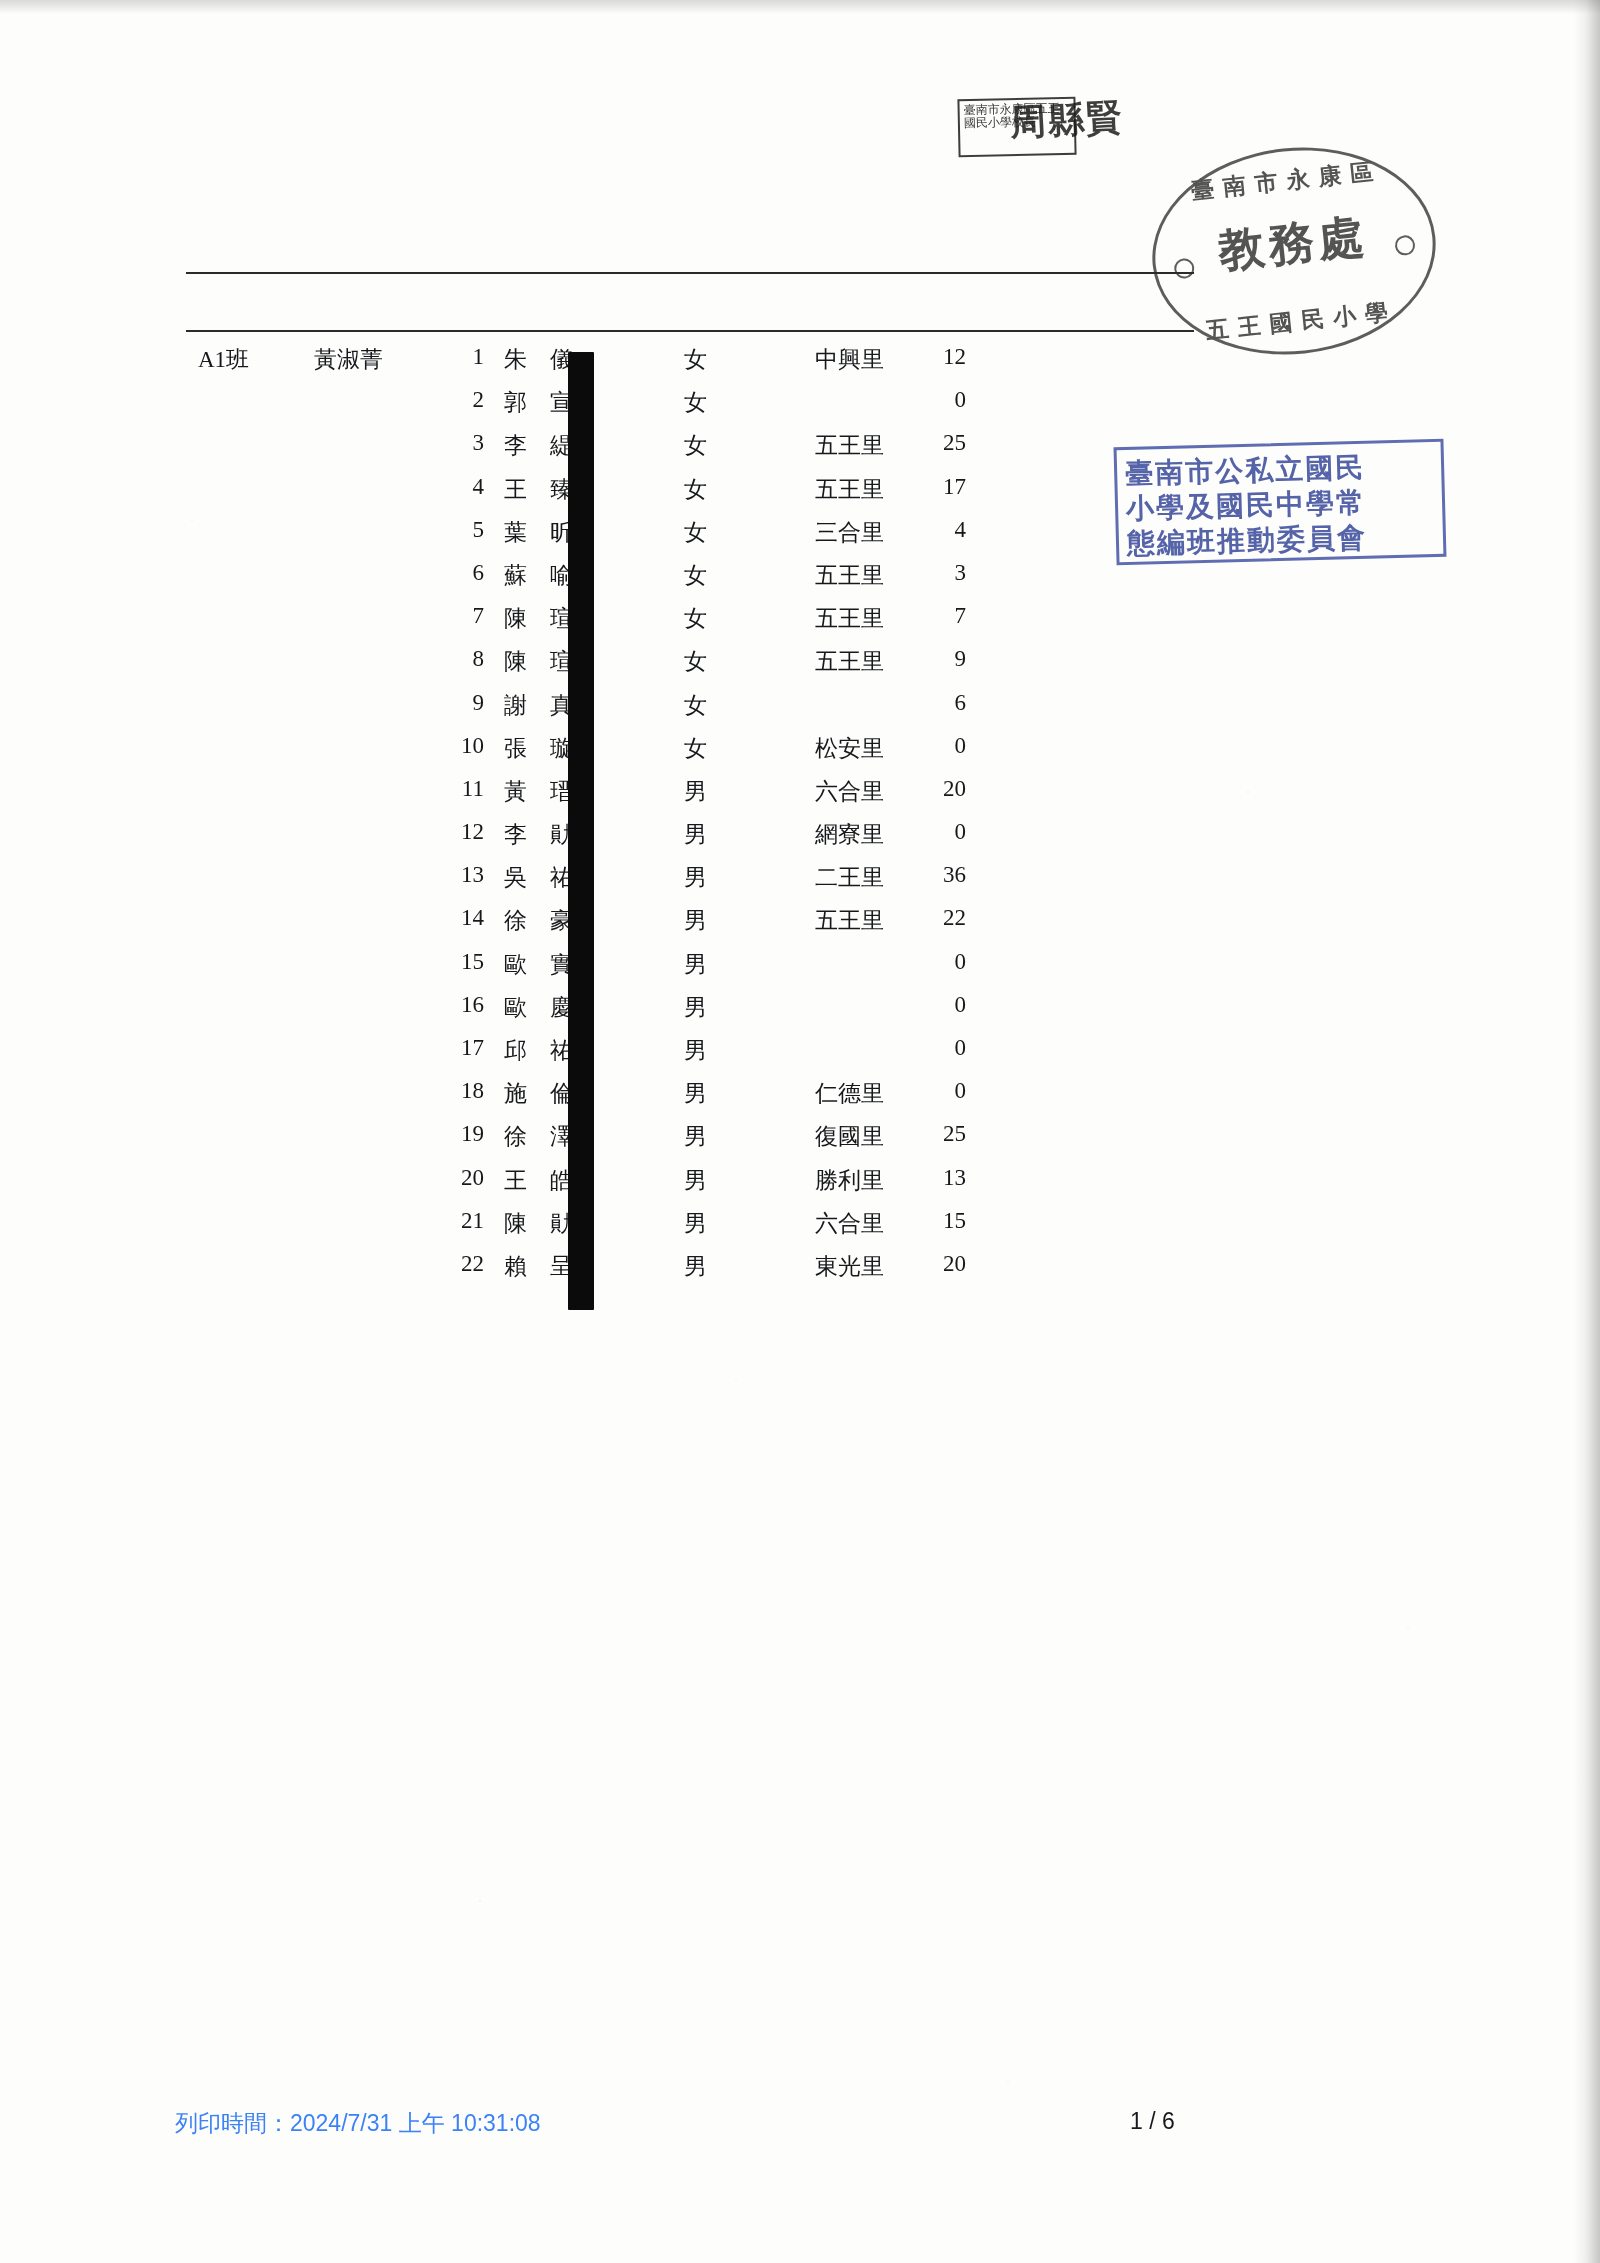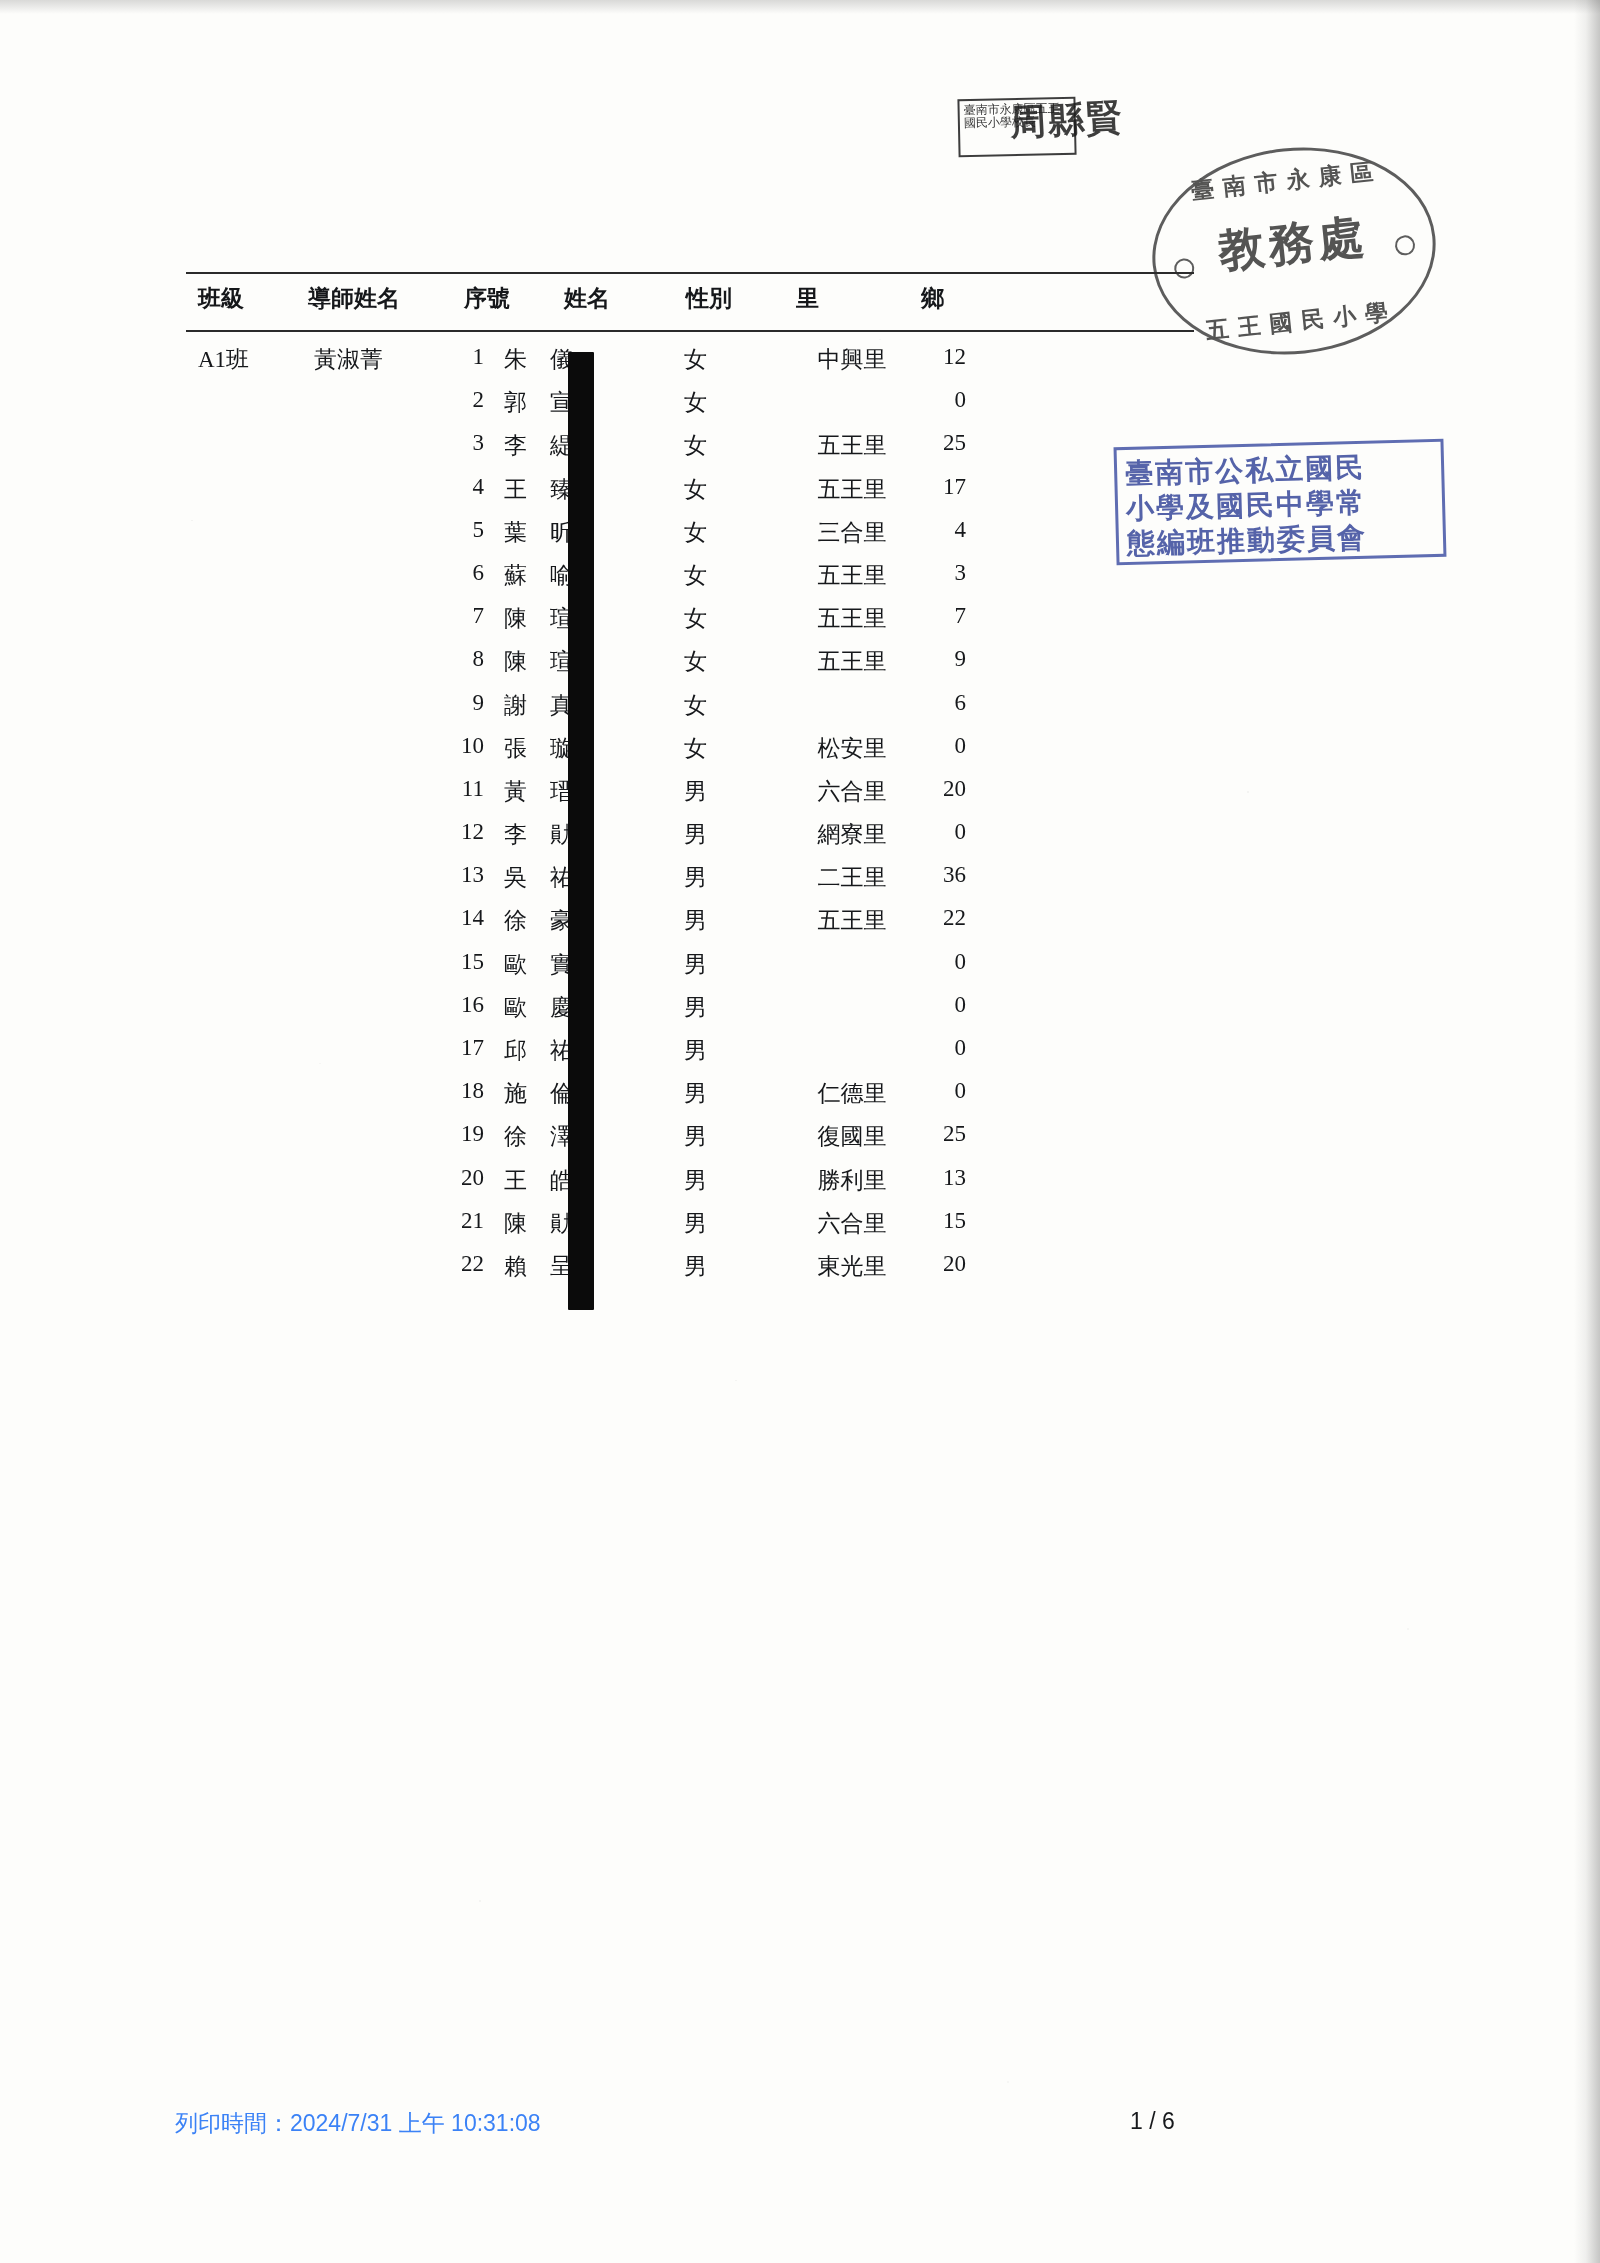--- a/index.html
+++ b/index.html
@@ -116,21 +116,21 @@
   .row > span {
     position: absolute;
     top: 6px;
     white-space: nowrap;
   }
   .c-class { left: 12px; }
   .c-teacher { left: 120px; margin-left: 8px; }
   .c-seq { left: 238px; width: 60px; text-align: right; }
   .c-name { left: 318px; text-align: right; }
   .c-gender { left: 498px; }
-  .c-li { left: 607px; width: 118px; text-align: center; }
+  .c-li { left: 580px; width: 118px; text-align: right; }
   .c-xiang { left: 710px; width: 70px; text-align: right; }
 
   
   .redaction {
     position: absolute;
     left: 568px;
     top: 352px;
     width: 26px;
     height: 958px;
     background: #0b0b0b;
@@ -276,29 +276,20 @@
 
   <div class="stamp-blue">
     <div>臺南市公私立國民</div>
     <div>小學及國民中學常</div>
     <div>態編班推動委員會</div>
   </div>
 
   <div class="rule top"></div>
   <div class="rule mid"></div>
 
-  <div class="hdr">
-    <span class="h-class">班級</span>
-    <span class="h-teacher">導師姓名</span>
-    <span class="h-seq">序號</span>
-    <span class="h-name">姓名</span>
-    <span class="h-gender">性別</span>
-    <span class="h-li">里</span>
-    <span class="h-xiang">鄉</span>
-  </div>
 
   <div class="rows" id="rows">
       <div class="row">
         <span class="c-class">A1班</span>
         <span class="c-teacher">黃淑菁</span>
         <span class="c-seq">1</span>
         <span class="c-name">朱　儀</span>
         <span class="c-gender">女</span>
         <span class="c-li">中興里</span>
         <span class="c-xiang">12</span>

